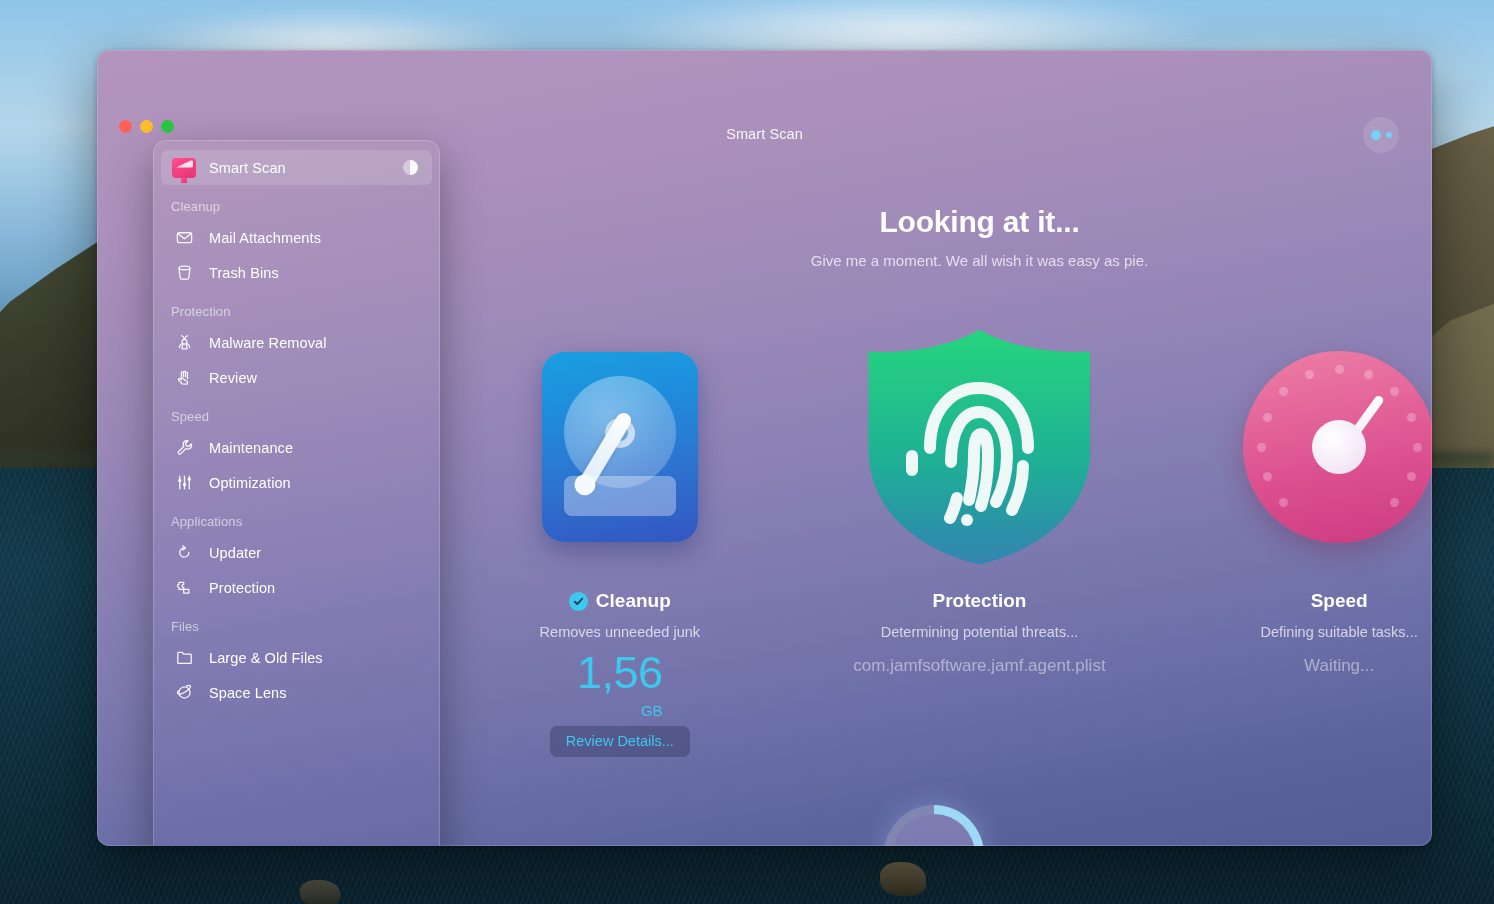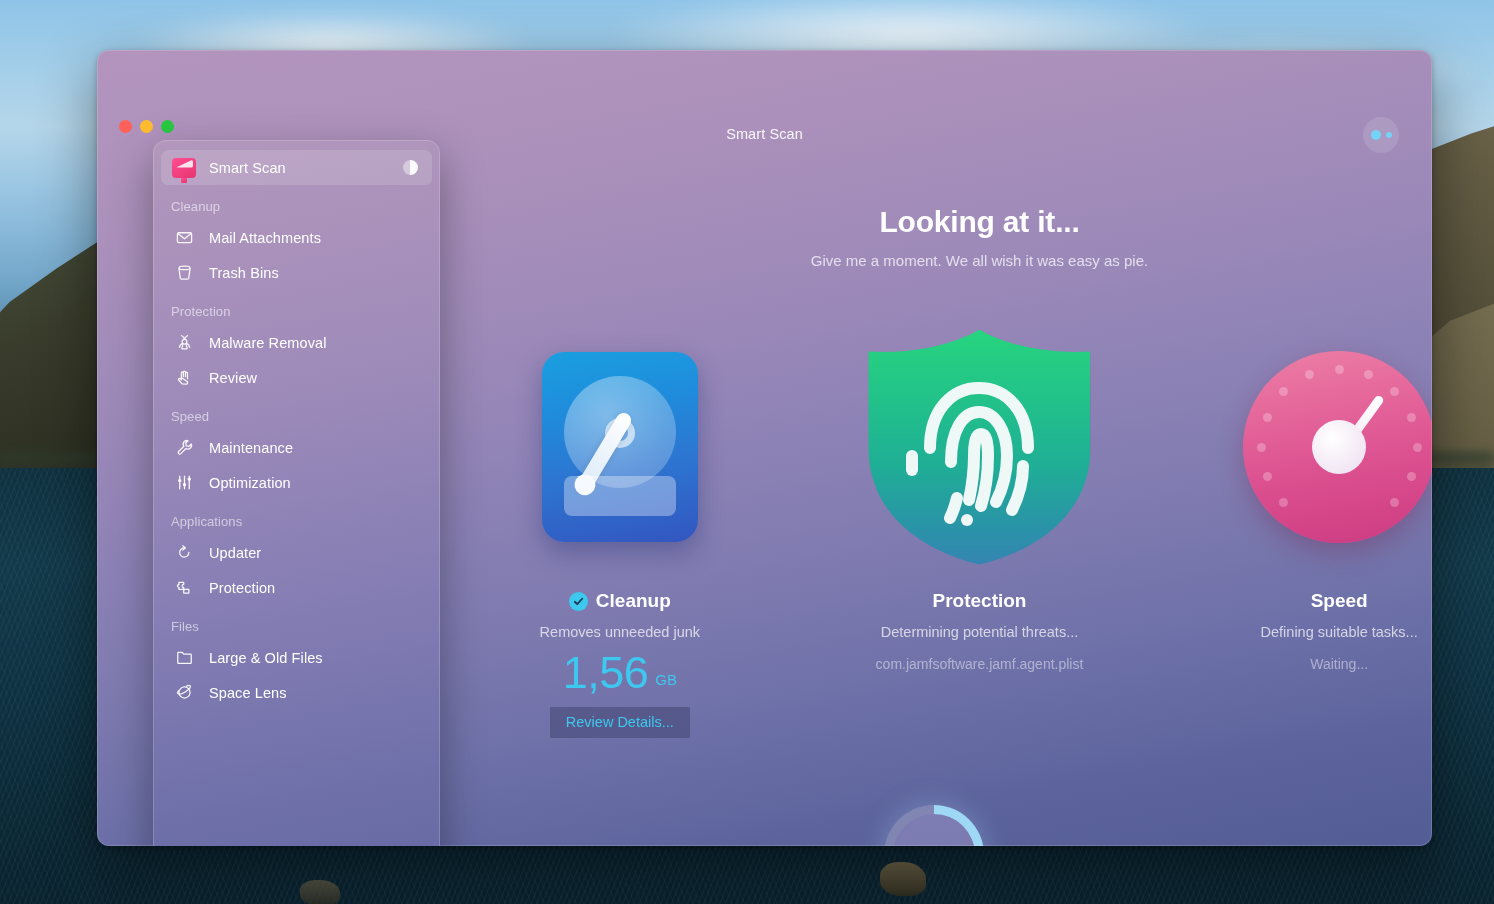--- a/index.html
+++ b/index.html
@@ -164,26 +164,26 @@
   .card-art{ height:230px; display:flex; align-items:center; justify-content:center; }
   .card-title-row{
     display:flex; align-items:center; gap:8px; margin-top:28px;
   }
   .card-title{ font-size:19px; font-weight:bold; color:#fff; }
   .check{
     width:19px; height:19px; border-radius:50%; background:#3cc8ef;
     display:flex; align-items:center; justify-content:center;
   }
   .card-sub{ margin-top:12px; font-size:14.5px; color:rgba(255,255,255,.70); }
-  .card-sub2{ margin-top:16px; font-size:14px; color:rgba(255,255,255,.46); }
-  .size-row{ margin-top:10px; display:flex; align-items:flex-end; gap:7px; }
+  .card-sub2{ margin-top:16px; font-size:17px; color:rgba(255,255,255,.46); }
+  .size-row{ margin-top:10px; display:flex; align-items:flex-end; gap:7px;flex-direction:column; }
   .size-num{ font-size:45px; color:#3cc8ef; line-height:1; letter-spacing:-.5px; }
   .size-unit{ font-size:15px; color:#3cc8ef; padding-bottom:7px; }
   .review-btn{
-    margin-top:12px; padding:7px 16px 8px; border-radius:1px;
+    padding:7px 16px 8px; border-radius:7px;
     background:rgba(30,32,70,.30); color:#3cc8ef; font-size:14.5px; cursor:pointer;
   }
 
   
   .disk-icon{
     width:156px; height:190px; border-radius:22px;
     background:linear-gradient(170deg,#1a9fe0 0%, #1f8ddc 28%, #2d74d0 62%, #3356c0 100%);
     position:relative; box-shadow:0 10px 26px rgba(20,40,110,.35);
   }
   .disk-platter{

